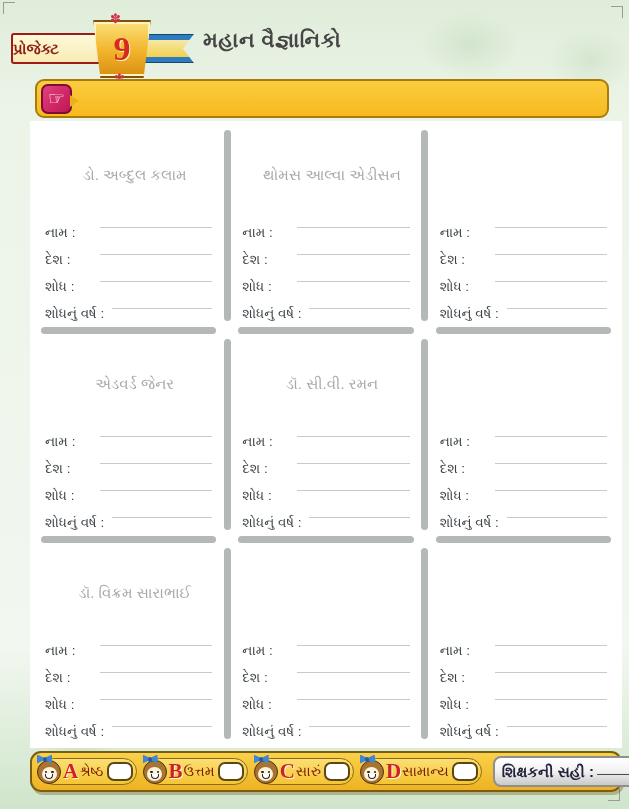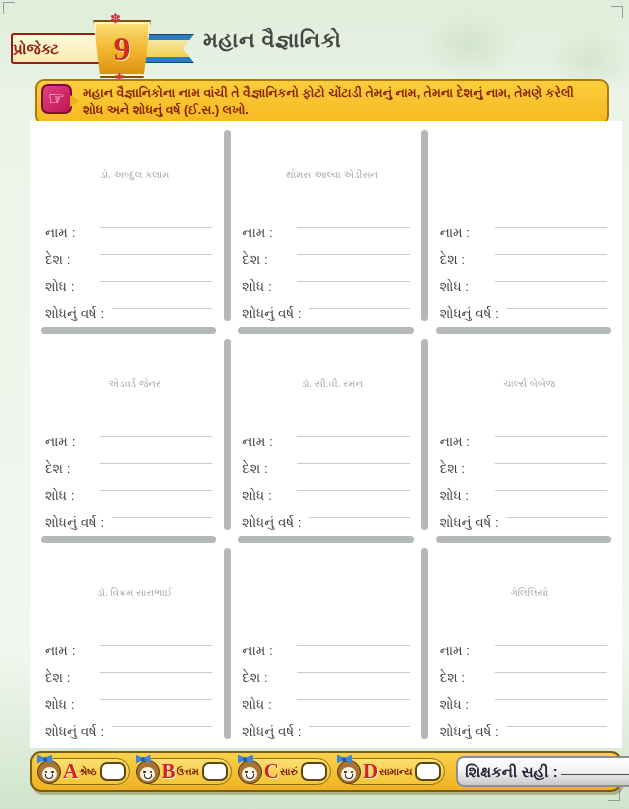--- a/index.html
+++ b/index.html
@@ -85,21 +85,21 @@
   .card.vdiv::after {
     content:""; position:absolute; right:-3.5px; top:9px; bottom:9px; width:7px;
     background:#b5b9b6; border-radius:4px; z-index:2;
   }
   .card.hdiv::before {
     content:""; position:absolute; bottom:-3.5px; left:11px; right:11px; height:7px;
     background:#b5b9b6; border-radius:4px; z-index:2;
   }
   .photo-area { position:absolute; left:10px; top:8px; right:10px; height:92px;
     display:flex; align-items:center; justify-content:center; }
-  .sci-name { font-size:10px; color:#a3aaa7; text-align:center;margin-left:12px; }
+  .sci-name { font-size:15px; color:#a3aaa7; text-align:center;margin-left:12px; }
   .fields { position:absolute; left:15px; right:15px; bottom:8px; }
   .field { display:flex; align-items:flex-end; height:27px; }
   .f-label { font-size:13.5px; color:#3e4549; white-space:nowrap; }
   .f-label.fixed { min-width:47px; }
   .f-line { flex:1; height:0; border-bottom:1.5px solid #c6cbc8; margin-left:8px; margin-bottom:13px; }
 
   
   .footer {
     position:absolute; left:30px; top:751px; width:592px; height:41px;
     background:linear-gradient(180deg,#f9d148,#eeb224);
@@ -117,21 +117,21 @@
   .skin { position:absolute; left:5.5px; top:8px; width:15px; height:14px; border-radius:50%; background:#fdf2dc; }
   .eye { position:absolute; top:4px; width:2.5px; height:2.5px; border-radius:50%; background:#222; }
   .eye.l { left:3px; } .eye.r { right:3px; }
   .smile { position:absolute; left:3.5px; bottom:2px; width:8px; height:4.5px;
     border:1.2px solid #222; border-top:none; border-radius:0 0 8px 8px; background:#fff; }
   .bow { position:absolute; left:1px; top:-4px; width:15px; height:9px; background:#3f86d8;
     clip-path:polygon(0 0,50% 38%,100% 0,100% 100%,50% 62%,0 100%); }
   .bow-knot { position:absolute; left:6.5px; top:-2px; width:4px; height:5px; border-radius:50%; background:#1f5da8; }
   .g-letter { font-family:"Liberation Serif","DejaVu Serif",serif; font-weight:bold; font-size:21px;
     color:#cf2127; text-shadow:1px 1px 0 #fff8d8; line-height:1; margin-right:1px; }
-  .g-label { font-size:10px; font-weight:bold; color:#7c2000; margin-right:3px; white-space:nowrap; }
+  .g-label { font-size:14px; font-weight:normal; color:#7c2000; margin-right:3px; white-space:nowrap; }
   .g-box { width:26px; height:19px; background:#fff; border:2px solid #5c4712; border-radius:7px; flex:none; }
 
   .sig-box {
     flex:1; margin-left:2px; height:31px;
     background:linear-gradient(180deg,#ffffff 0%,#f1f1f1 50%,#c9c9c9 100%);
     border:2px solid #8f8f8f; border-radius:8px;
     display:flex; align-items:center; padding:0 5px 0 7px;
   }
   .sig-label { font-size:15px; font-weight:bold; color:#23233d; white-space:nowrap; }
   .sig-line { width:74px; border-bottom:1.5px solid #4a4a4a; height:10px; margin:0 4px 3px 3px; flex:none; }
@@ -159,21 +159,20 @@
     <div class="badge">
       <span class="badge-num">9</span>
     </div>
     <span class="flower top">✽</span>
     <span class="flower bottom">✽</span>
     <div class="page-title">મહાન વૈજ્ઞાનિકો</div>
   </div>
 
   <div class="instruction">
     <div class="hand-icon">☞</div>
-    <span>મહાન વૈજ્ઞાનિકોના નામ વાંચી તે વૈજ્ઞાનિકનો ફોટો ચોંટાડી તેમનું નામ, તેમના દેશનું નામ, તેમણે કરેલી શોધ અને શોધનું વર્ષ (ઈ.સ.) લખો.</span>
   </div>
 
   <div class="grid">
 
     <div class="card vdiv hdiv">
       <div class="photo-area">
         <span class="sci-name">ડો. અબ્દુલ કલામ</span>
       </div>
       <div class="fields">
         <div class="field">
@@ -282,23 +281,20 @@
             <span class="f-line"></span>
           </div>
         <div class="field">
             <span class="f-label">શોધનું વર્ષ :</span>
             <span class="f-line"></span>
           </div>
       </div>
     </div>
 
     <div class="card hdiv">
-      <div class="photo-area">
-        <span class="sci-name">ચાર્લ્સ બેબેજ</span>
-      </div>
       <div class="fields">
         <div class="field">
             <span class="f-label fixed">નામ :</span>
             <span class="f-line"></span>
           </div>
         <div class="field">
             <span class="f-label fixed">દેશ :</span>
             <span class="f-line"></span>
           </div>
         <div class="field">
@@ -351,23 +347,20 @@
             <span class="f-line"></span>
           </div>
         <div class="field">
             <span class="f-label">શોધનું વર્ષ :</span>
             <span class="f-line"></span>
           </div>
       </div>
     </div>
 
     <div class="card">
-      <div class="photo-area">
-        <span class="sci-name">ગેલિલિયો</span>
-      </div>
       <div class="fields">
         <div class="field">
             <span class="f-label fixed">નામ :</span>
             <span class="f-line"></span>
           </div>
         <div class="field">
             <span class="f-label fixed">દેશ :</span>
             <span class="f-line"></span>
           </div>
         <div class="field">

